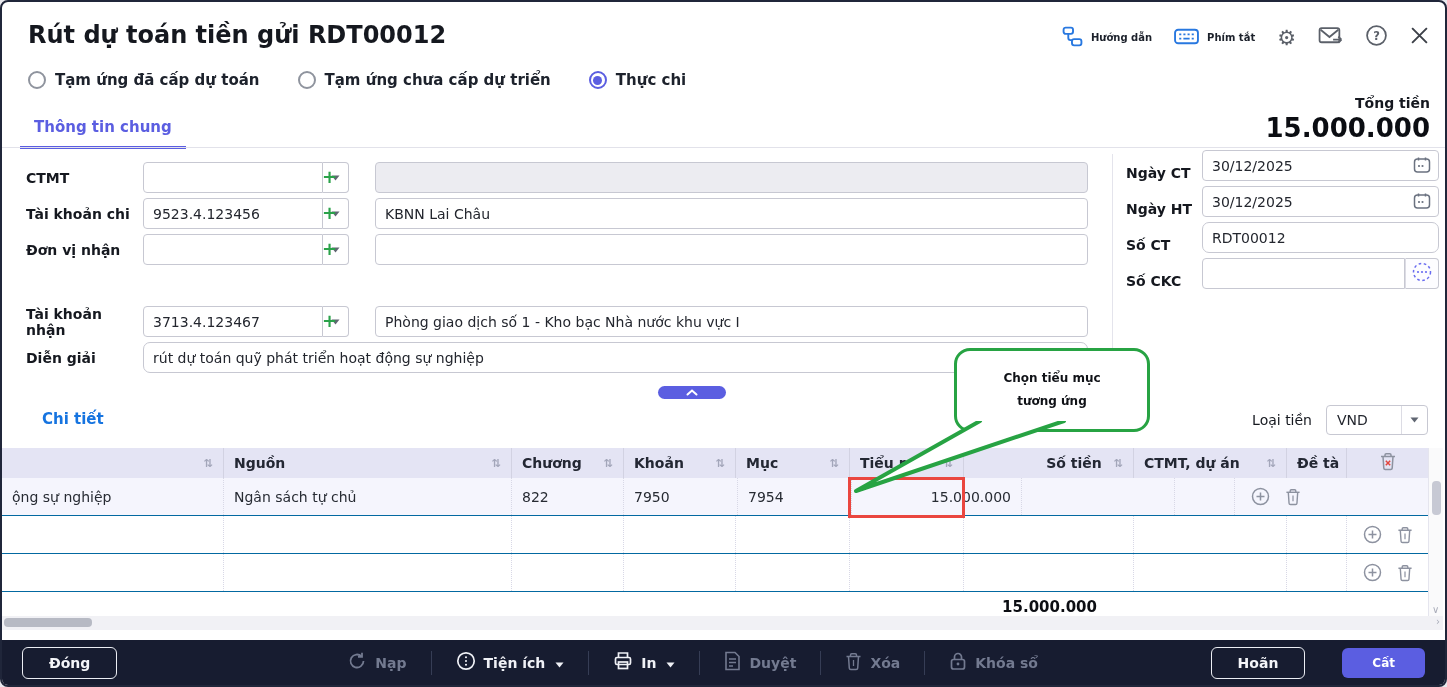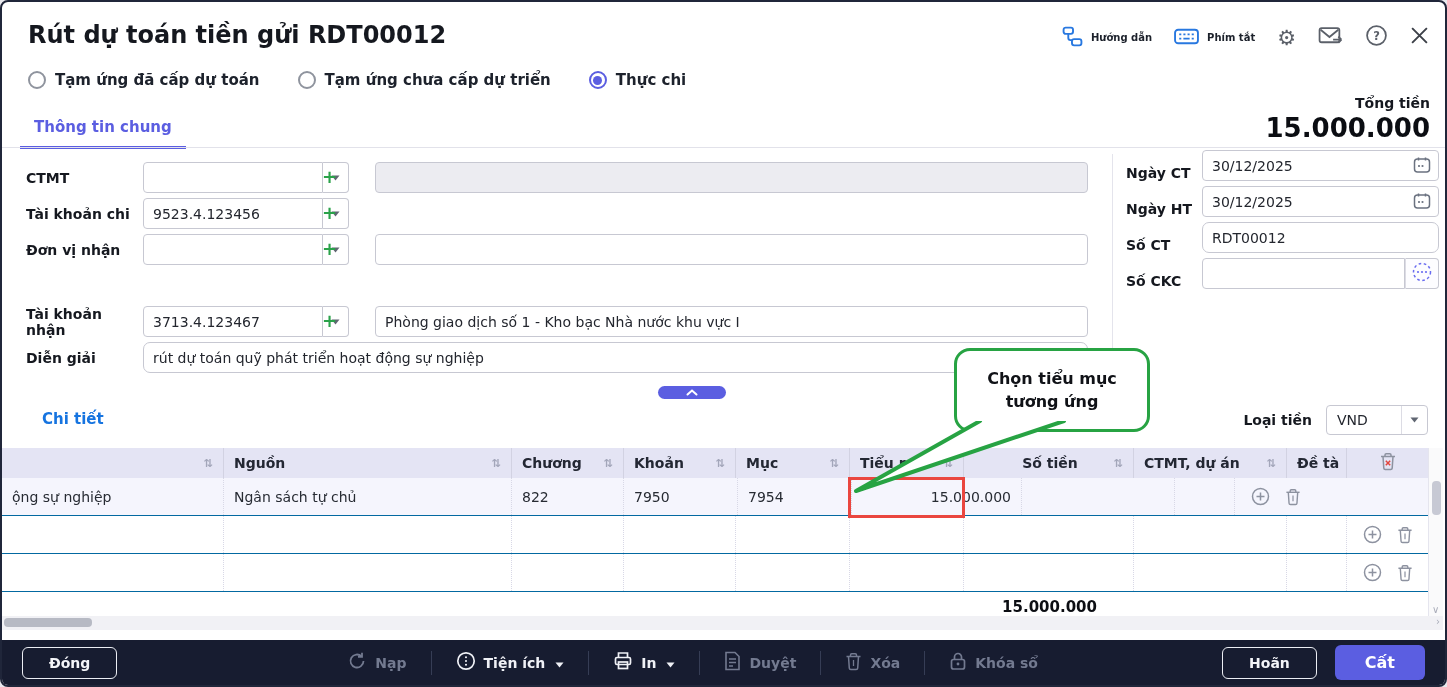--- a/index.html
+++ b/index.html
@@ -53,35 +53,35 @@
   .ckcwrap{ display:flex; flex:1; }
   .ckcwrap .inp{ border-radius:4px 0 0 4px; }
   .ckc-btn{ width:40px; height:31px; border:1px solid #c7c8d2; border-left:1px solid #dcdce4;
     border-radius:0 4px 4px 0; background:#fdfdff; display:flex; align-items:center; justify-content:center; cursor:pointer; }
   .vdiv{ position:absolute; left:1110px; top:152px; height:230px; border-left:1px solid #e4e4ec; }
   .collapse-pill{ position:absolute; left:656px; top:384px; width:68px; height:13px; border-radius:7px;
     background:#5b5ee1; display:flex; align-items:center; justify-content:center; cursor:pointer; }
   
   .section-title{ position:absolute; left:40px; top:408px; font-size:15px; font-weight:700; color:#1674e0; }
   .currency{ position:absolute; right:17px; top:403px; display:flex; align-items:center; gap:14px; }
-  .currency-label{ font-size:14px; font-weight:700; color:#15181f; }
+  .currency-label{ font-size:14px; font-weight:400; color:#15181f; }
   .select{ width:102px; height:30px; border:1px solid #c7c8d2; border-radius:4px; background:#fff;
     display:flex; align-items:center; cursor:pointer; }
   .select-val{ flex:1; padding:0 10px; font-size:14px; color:#23262e; }
   .select-dd{ width:26px; height:100%; border-left:1px solid #dcdce4; display:flex; align-items:center; justify-content:center; }
   
   .tbl{ position:absolute; left:0; top:446px; width:1441px; }
   .tbl-head{ display:flex; height:30px; background:#e4e4f4; }
   .th{ display:flex; align-items:center; padding:0 10px; font-size:14px; font-weight:700; color:#232733;
     border-right:1px solid #d2d2e2; cursor:pointer; white-space:nowrap; overflow:hidden; }
   .tr{ display:flex; height:38px; background:#fff; border-bottom:1px solid #0369a1; }
   .tr.filled{ background:#f5f5fd; }
   .td{ display:flex; align-items:center; padding:0 10px; font-size:14px; color:#272b33;
     border-right:1px dotted #d8d8e6; white-space:nowrap; overflow:hidden; }
-  .num-right{ justify-content:flex-end;gap:24px; }
+  .num-right{ justify-content:flex-end; }
   .w-c0{width:222px}.w-nguon{width:288px}.w-chuong{width:112px}.w-khoan{width:112px}.w-muc{width:114px}
   .w-tieumuc{width:114px}.w-sotien{width:170px}.w-ctmt{width:153px}.w-deta{width:60px}
   .w-act{width:81px; border-right:none; justify-content:center; gap:15px;}
   .sort{ margin-left:auto; font-size:11px; color:#a3a6ba; padding-left:6px; }
   .sort.inline{ margin-left:6px; }
   .rowbtn{ display:flex; cursor:pointer; }
   .tbl-total{ position:absolute; left:962px; top:590px; width:133px; text-align:right;
     font-size:15px; font-weight:700; color:#0c0e13; padding-top:6px; }
   .vscroll{ position:absolute; left:1426px; top:446px; width:15px; height:168px; background:#fafafb;
     border-left:1px solid #e5e5ee; }
@@ -89,34 +89,34 @@
   .vchev{ position:absolute; left:3px; bottom:1px; font-size:10px; color:#a9acb9; }
   .hscroll{ position:absolute; left:0; top:614px; width:1441px; height:14px; background:#f1f1f5; }
   .hthumb{ position:absolute; left:2px; top:2px; width:88px; height:9px; border-radius:4px; background:#b7bac4; }
   .hchev{ position:absolute; right:3px; top:0; font-size:10px; color:#a9acb9; }
   
   .overlay{ position:absolute; inset:0; pointer-events:none; }
   .red-box{ position:absolute; left:846px; top:475px; width:117px; height:41px; border:3px solid #ea463f; }
   .callout{ position:absolute; left:952px; top:346px; width:196px; height:84px; background:#fff;
     border:3px solid #27a343; border-radius:16px; z-index:5;
     display:flex; flex-direction:column; align-items:center; justify-content:center; }
-  .callout span{ font-size:16px; font-weight:700; color:#101217; line-height:23px; }
+  .callout span{ font-size:12px; font-weight:700; color:#101217; line-height:23px; }
   .callout-tail{ position:absolute; left:840px; top:419px; z-index:6; }
   
   .footer{ position:absolute; left:0; right:0; bottom:0; height:45px; background:#171c30;
     display:flex; align-items:center; padding:0 20px; }
   .btn-outline{ background:transparent; border:1px solid #eceef4; color:#f4f5f9; font-weight:700;
     font-size:14px; border-radius:6px; padding:7px 26px; font-family:inherit; cursor:pointer; }
   .fcenter{ display:flex; align-items:center; gap:24px; margin-left:230px; }
   .fitem{ display:flex; align-items:center; gap:8px; font-size:14px; font-weight:600; color:#f0f1f6; cursor:pointer; }
   .fitem.disabled{ color:#737a90; cursor:default; }
   .vbar{ width:1px; height:24px; background:#363d55; }
   .fright{ margin-left:auto; display:flex; align-items:center; gap:18px; }
-  .btn-primary{ background:#5b5ee1; border:none; color:#fff; font-weight:700; font-size:16px;
-    border-radius:6px; padding:8px 30px; font-family:inherit; cursor:pointer; }
+  .btn-primary{ background:#5b5ee1; border:none; color:#fff; font-weight:700; font-size:12px;
+    border-radius:6px; padding:8px 30px; font-family:inherit; cursor:pointer;margin-left:19px; }
   .caret-sm{ margin-left:2px; }
 </style>
 </head>
 <body>
 
 <div class="win">
 
   <div class="title">Rút dự toán tiền gửi RDT00012</div>
   <div class="hdr-actions">
     <div class="hdr-link">
@@ -203,20 +203,21 @@
     <span class="flabel">Tài khoản chi</span>
     <div class="combo">
       <input class="inp" value="9523.4.123456" style="">
       <span class="combo-plus">+</span>
       <span class="combo-dd">
           <svg width="9" height="6" viewBox="0 0 9 6">
             <polygon points="0.5,0.5 8.5,0.5 4.5,5.5" fill="#606672"></polygon>
           </svg>
         </span>
     </div>
+    <input class="inp grow" value="KBNN Lai Châu" style="">
   </div>
 
   <div class="frow r3">
     <span class="flabel">Đơn vị nhận</span>
     <div class="combo">
       <input class="inp" value="" style="">
       <span class="combo-plus">+</span>
       <span class="combo-dd">
           <svg width="9" height="6" viewBox="0 0 9 6">
             <polygon points="0.5,0.5 8.5,0.5 4.5,5.5" fill="#606672"></polygon>

